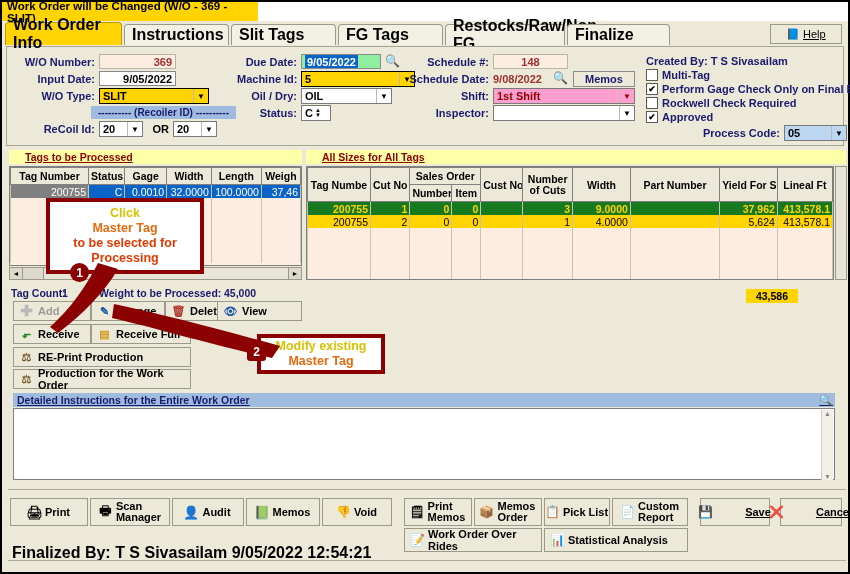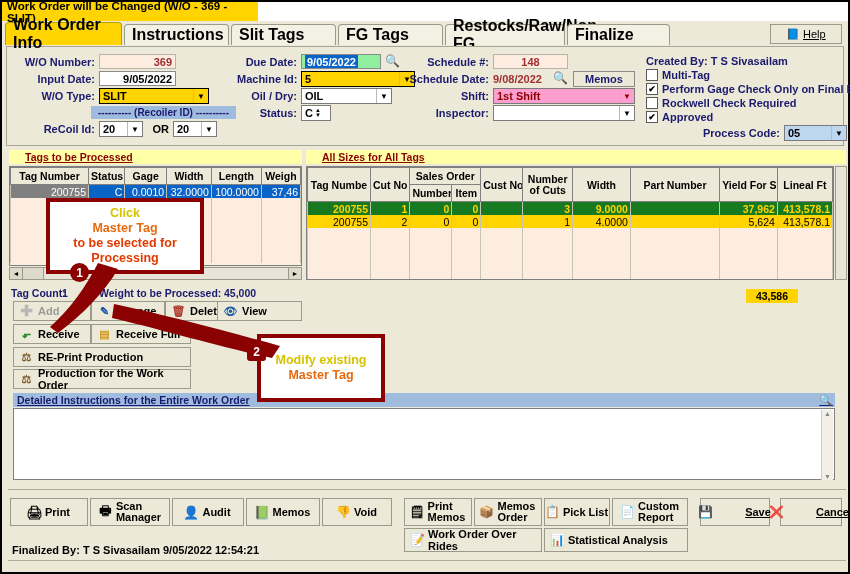--- a/index.html
+++ b/index.html
@@ -97,21 +97,21 @@
   .instr-hdr{position:absolute;background:#9FBBDD;display:flex;align-items:center;padding-left:4px;box-sizing:border-box;
      font-size:10.5px;font-weight:bold;color:#1a1a6e;text-decoration:underline;}
   .instr-box{position:absolute;background:#fff;border:1px solid #7f7f7f;box-sizing:border-box;}
 
   
   .sep{position:absolute;background:#b0ac9c;height:1px;}
   .bbtn{position:absolute;box-sizing:border-box;border:1px solid #9a9a8a;background:#ece9d8;
      display:flex;align-items:center;justify-content:center;gap:4px;font-size:11px;font-weight:bold;color:#000;}
   .bbtn u{text-decoration:underline;margin-left:29px;}
   .bbtn .two{display:flex;flex-direction:column;line-height:11px;text-align:left;}
-  .finalized{position:absolute;font-size:11px;font-weight:bold;color:#000;white-space:nowrap;}
+  .finalized{position:absolute;font-size:16px;font-weight:bold;color:#000;white-space:nowrap;}
 
   
   .callout{position:absolute;border:4px solid #8B0000;box-sizing:border-box;background:transparent;
       display:flex;flex-direction:column;align-items:center;justify-content:center;}
   .callout.filled{background:#fff;}
   .ctext{font-weight:bold;font-size:12.5px;line-height:15px;text-align:center;}
   .c-yellow{color:#D6C200;}
   .c-orange{color:#E86A10;}
   .c-red{color:#E23A00;}
   .badge-num{position:absolute;width:19px;height:19px;border-radius:50%;background:#8B0000;color:#fff;
@@ -558,19 +558,19 @@
     <div class="ctext c-yellow">Click</div>
     <div class="ctext c-orange">Master Tag</div>
     <div class="ctext c-red">to be selected for</div>
     <div class="ctext c-red">Processing</div>
   </div>
   <div class="badge-num" style="left:68px;top:261px;">1</div>
 
   <svg class="arrowsvg" style="left:110px;top:300px;width:180px;height:60px;" viewBox="0 0 180 60">
     <path d="M 2 2 C 50 12, 110 28, 168 44 L 160 56 C 104 44, 44 26, 0 16 Z" fill="#8B0000"></path>
   </svg>
-  <div class="callout filled" style="left:255px;top:332px;width:128px;height:68px;">
+  <div class="callout filled" style="left:255px;top:332px;width:128px;height:40px;">
     <div class="ctext c-yellow">Modify existing</div>
     <div class="ctext c-orange">Master Tag</div>
   </div>
   <div class="badge-num" style="left:245px;top:340px;border-radius:3px;">2</div>
 
 </div>
 
 </body></html>

